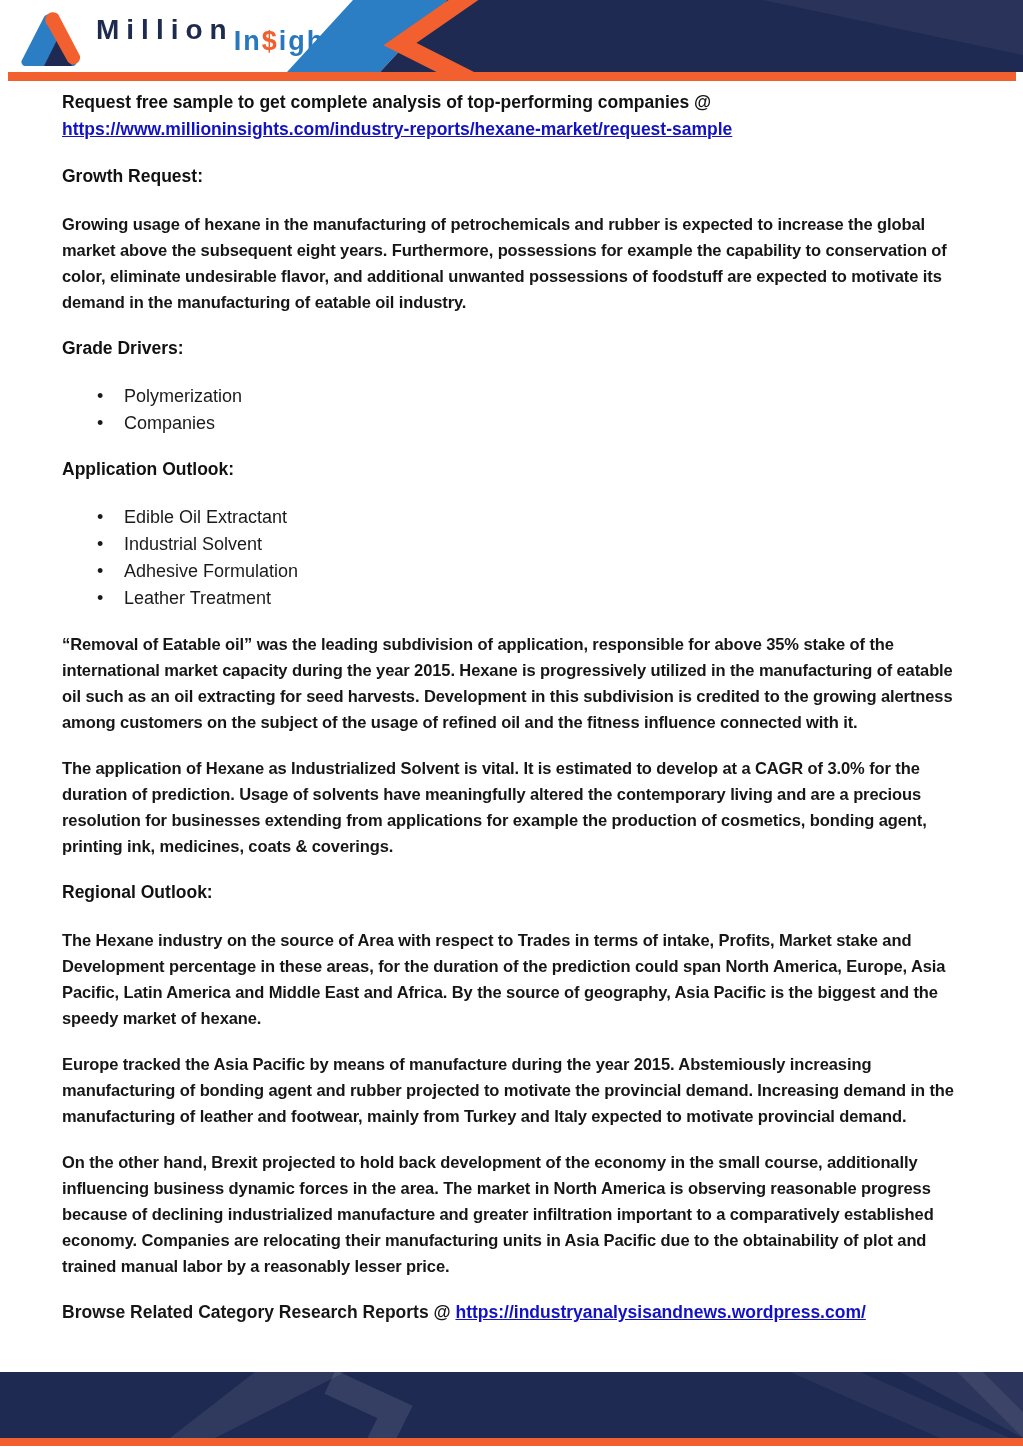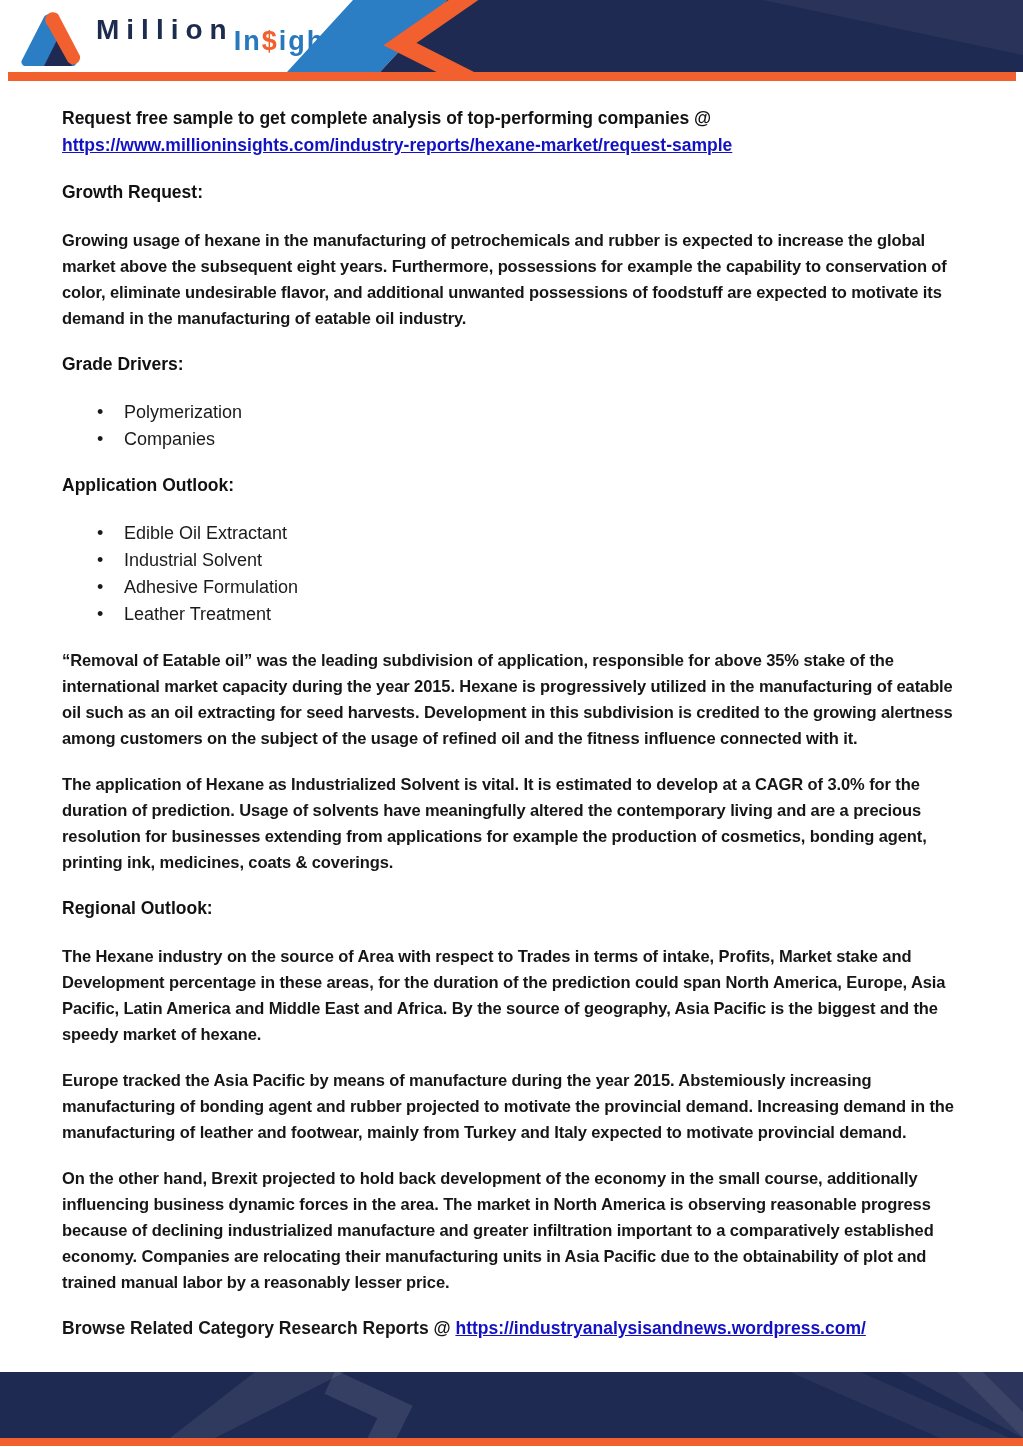--- a/index.html
+++ b/index.html
@@ -13,21 +13,21 @@
   .header{position:absolute;top:0;left:0;width:1023px;height:72px;background:#fff;}
   .logo{position:absolute;left:14px;top:4px;display:flex;align-items:center;gap:12px;}
   .logo-icon{width:70px;height:62px;}
   .brand{display:flex;line-height:1;}
   .brand-line1{font-weight:bold;font-size:28px;letter-spacing:7px;color:#1d2b4e;}
   .brand-line2{font-weight:bold;font-size:27px;letter-spacing:2px;color:#2878be;margin-top:12px;}
   .brand-line2 .dollar{color:#f1602e;}
   .header-art{position:absolute;top:0;right:0;width:740px;height:72px;}
   .header-strip{position:absolute;top:72px;left:8px;width:1008px;height:9px;background:#f1602e;}
   
-  .content{position:absolute;top:81px;left:0;width:1023px;padding:24px 62px 0 62px;box-sizing:border-box;}
+  .content{position:absolute;top:81px;left:0;width:1023px;padding:8px 62px 0 62px;box-sizing:border-box;}
   .lead,.heading{font-weight:bold;font-size:17.5px;line-height:27px;color:#111;}
   .intro{margin:0 0 20px 0;}
   .intro a{display:inline-block;}
   a.doclink{color:#1212c4;font-weight:bold;font-size:17.5px;line-height:27px;text-decoration:underline;cursor:pointer;}
   .heading{margin:0 0 21px 0;}
   p.para{margin:0 0 20px 0;font-size:16.5px;line-height:26px;letter-spacing:-0.1px;color:#161616;font-weight:bold;}
   ul.blist{list-style:none;margin:0 0 19px 0;padding:0;}
   ul.blist li{position:relative;padding-left:62px;font-size:18px;line-height:27px;color:#1a1a1a;}
   ul.blist li .dot{position:absolute;left:35px;top:0;font-size:18px;}
   .cta{margin:8px 0 0 0;font-weight:bold;font-size:17.5px;line-height:27px;}

